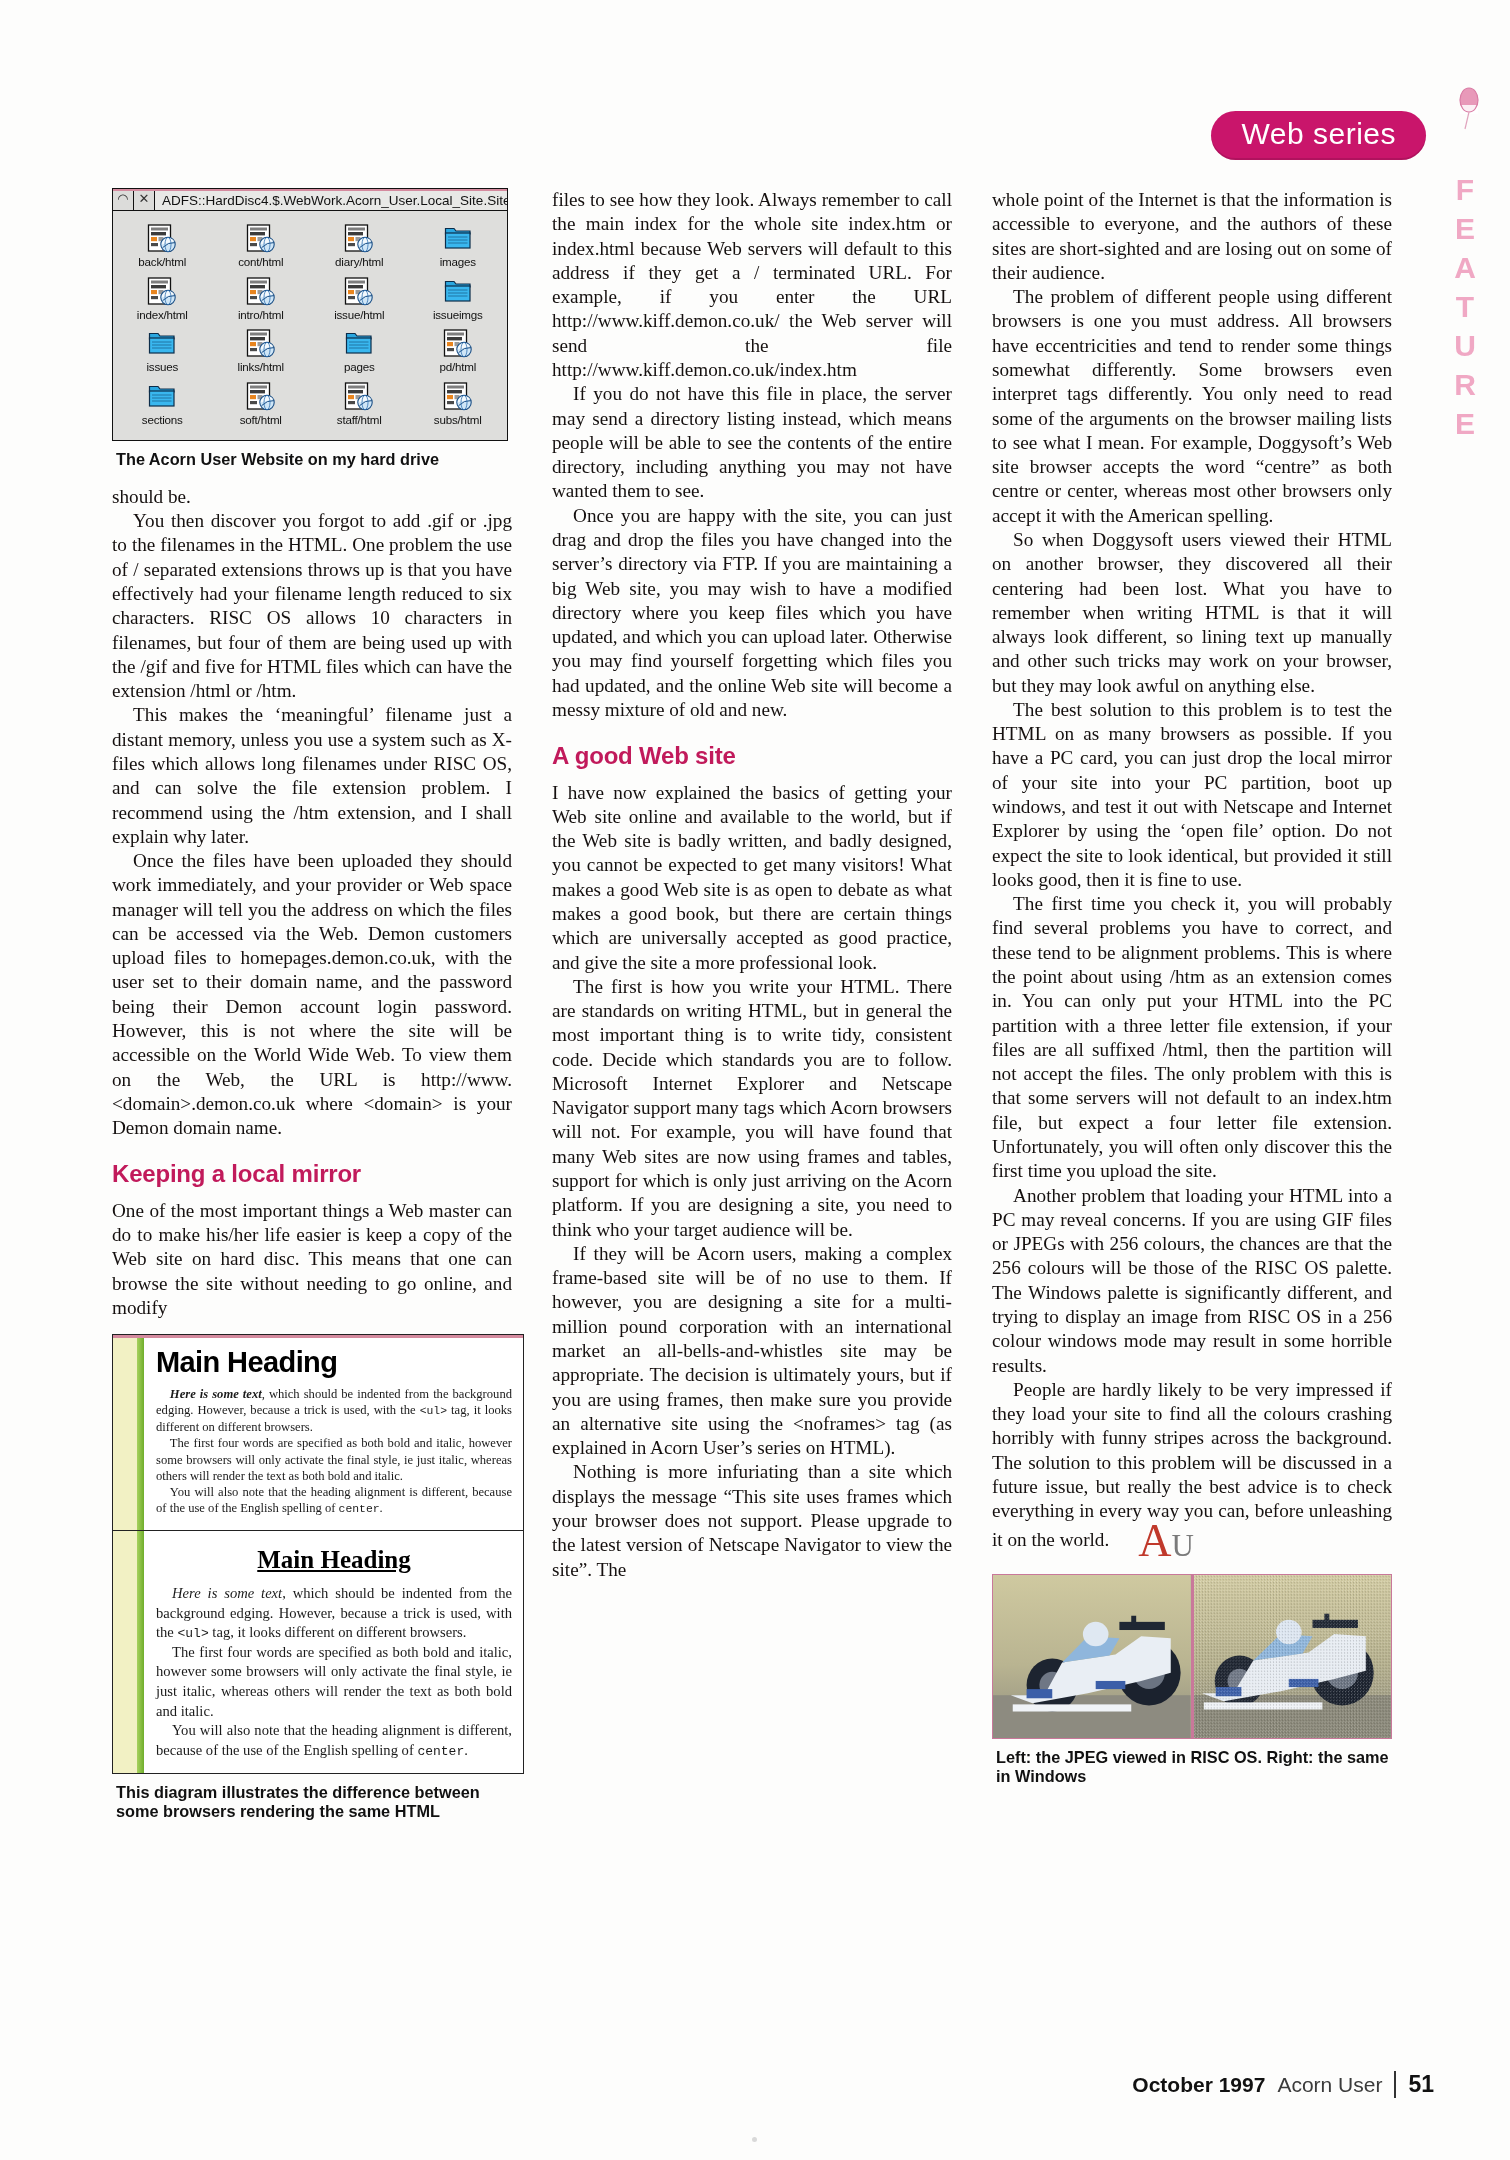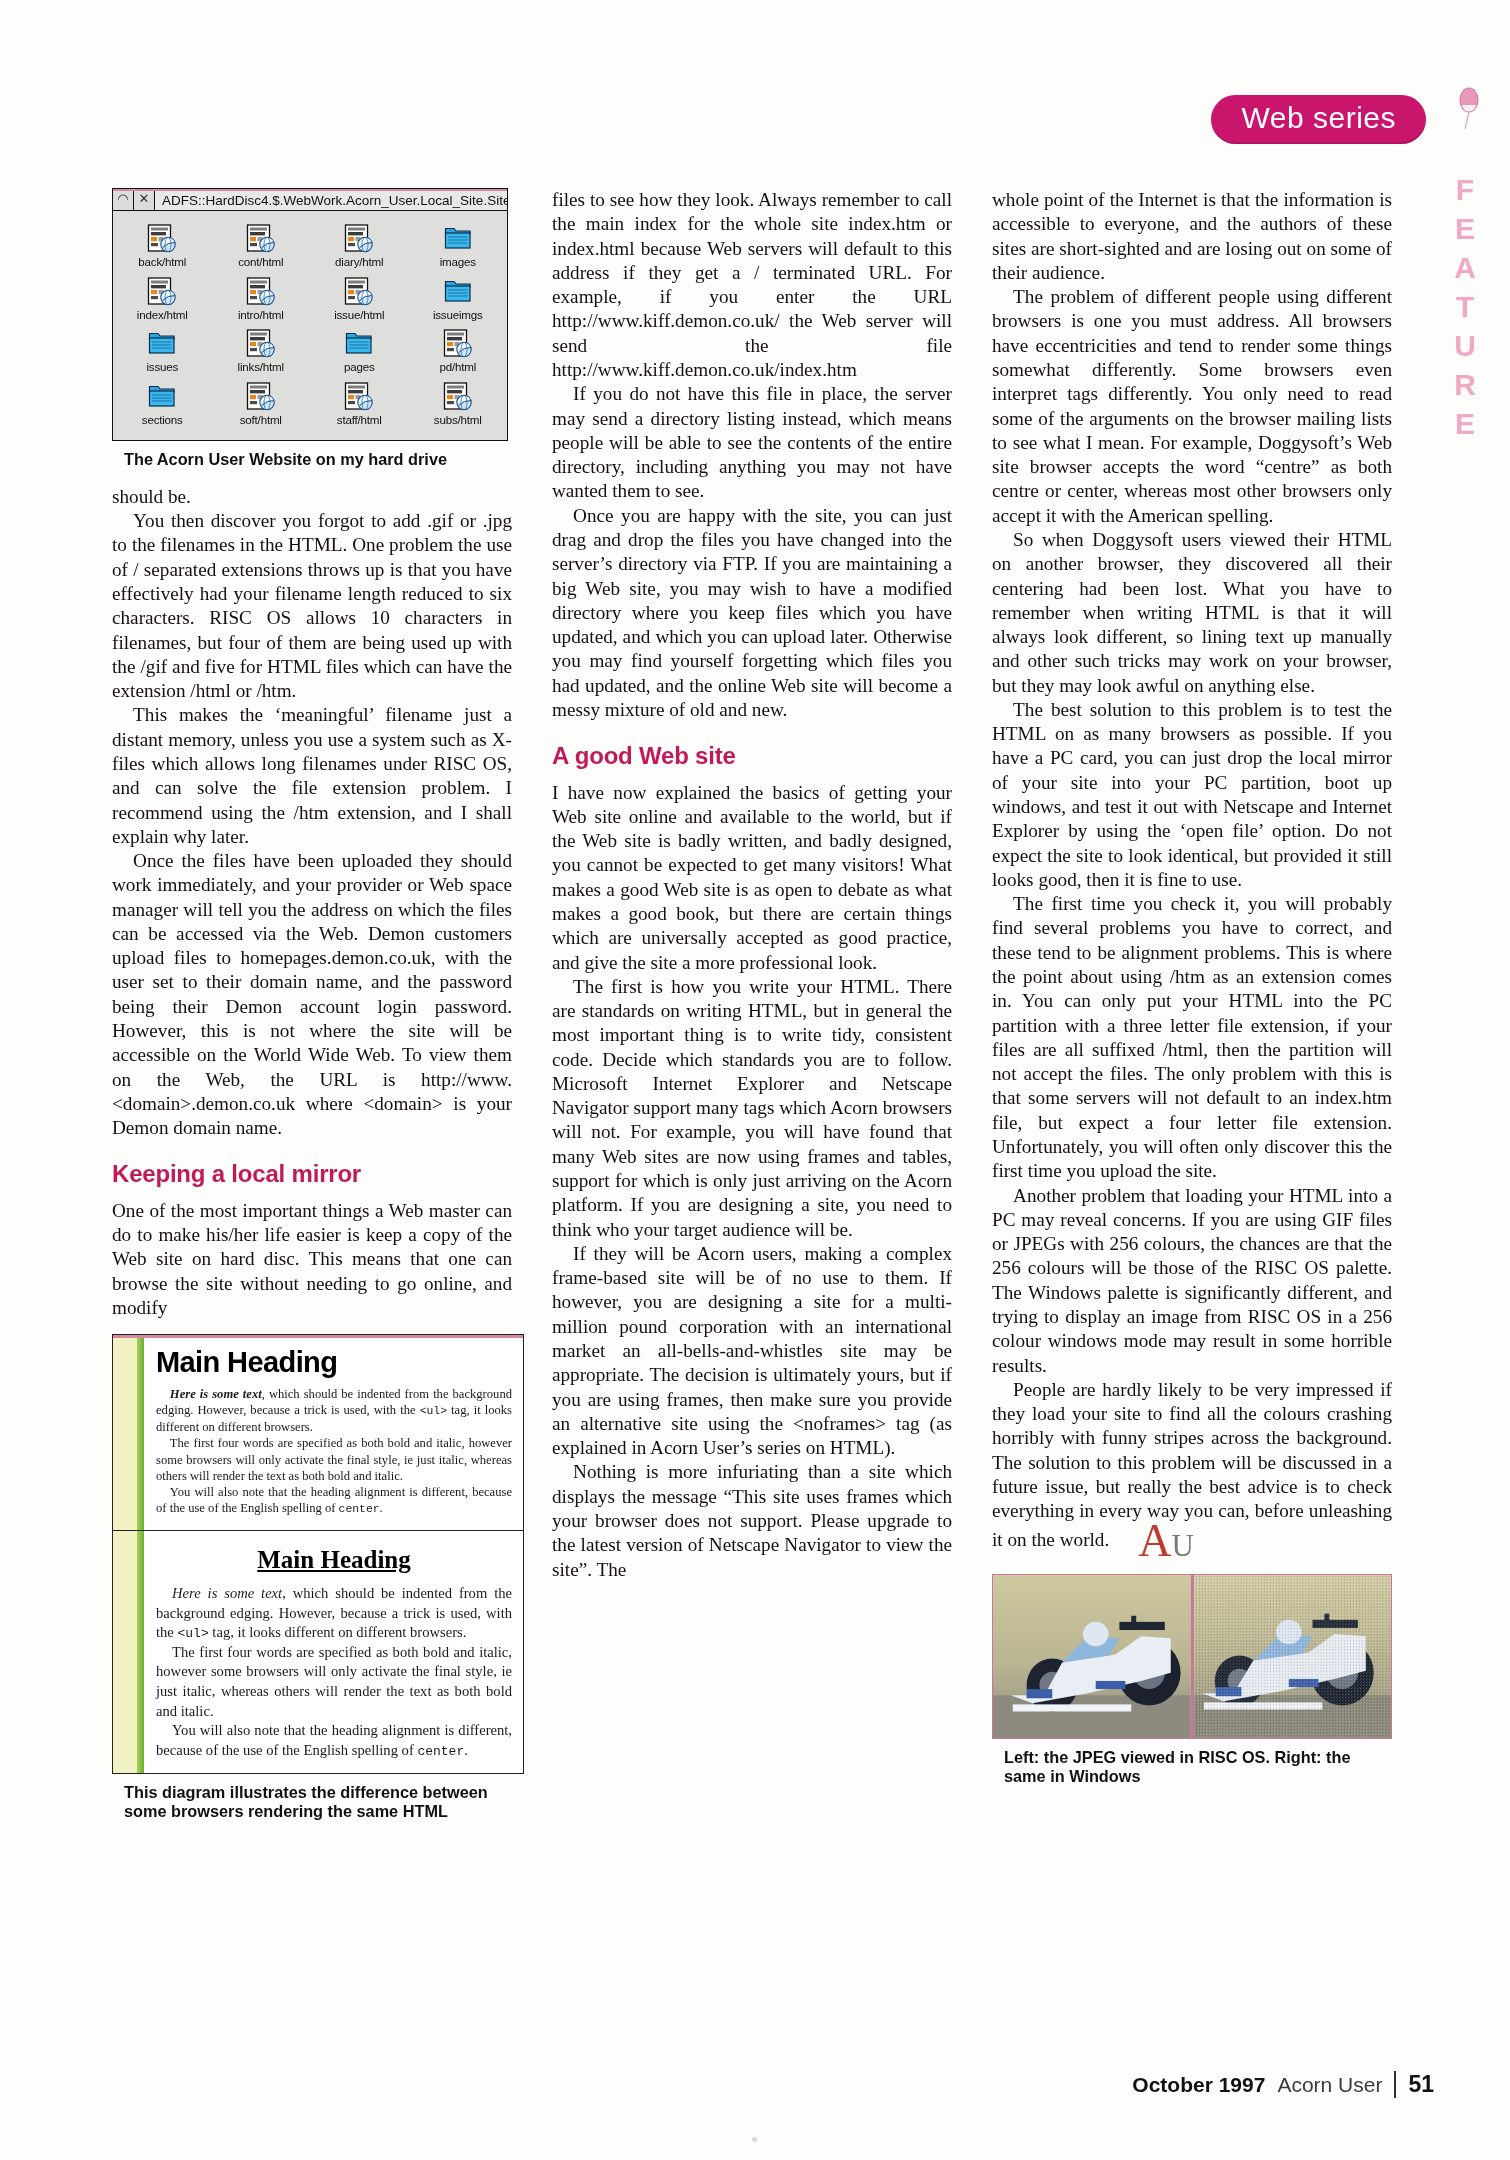--- a/index.html
+++ b/index.html
@@ -14,21 +14,21 @@
   }
 
   
   #page {
     position:absolute; inset:0;
     background:#fdfdfc;
   }
 
   
   .badge-wrap {
-    position:absolute; top:95px; right:84px;
+    position:absolute; top:111px; right:84px;
     display:flex; align-items:flex-end; gap:14px;
   }
   .web-badge {
     background:#c9156b;
     color:#ffffff;
     font-family:"Liberation Sans", sans-serif;
     font-size:30px;
     letter-spacing:.5px;
     padding:8px 30px 11px 30px;
     border-radius:26px;
@@ -138,21 +138,21 @@
     letter-spacing:-.2px;
   }
   .icon-html, .icon-folder { width:30px; height:29px; }
 
   .caption {
     font-family:"Liberation Sans", sans-serif;
     font-weight:bold;
     font-size:16.3px;
     line-height:1.18;
     color:#111;
-    margin:9px 0 16px 12px;
+    margin:9px 0 16px 4px;
     text-align:left;
     text-indent:0;
   }
 
   
   .shot-diagram {
     width:412px;
     border:1px solid #222;
     position:relative;
     background:#c4b5fd;

